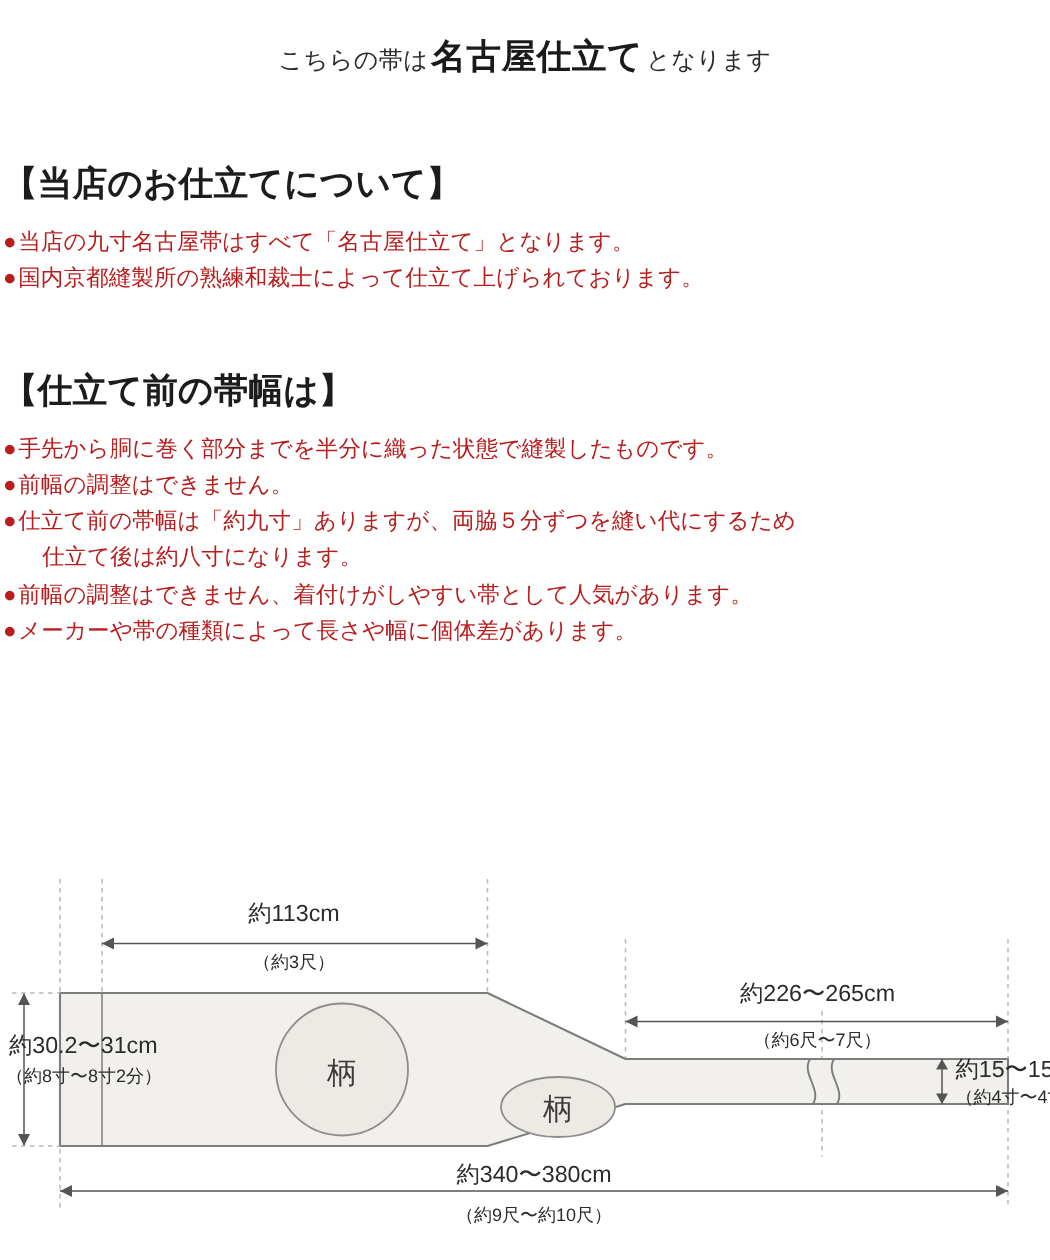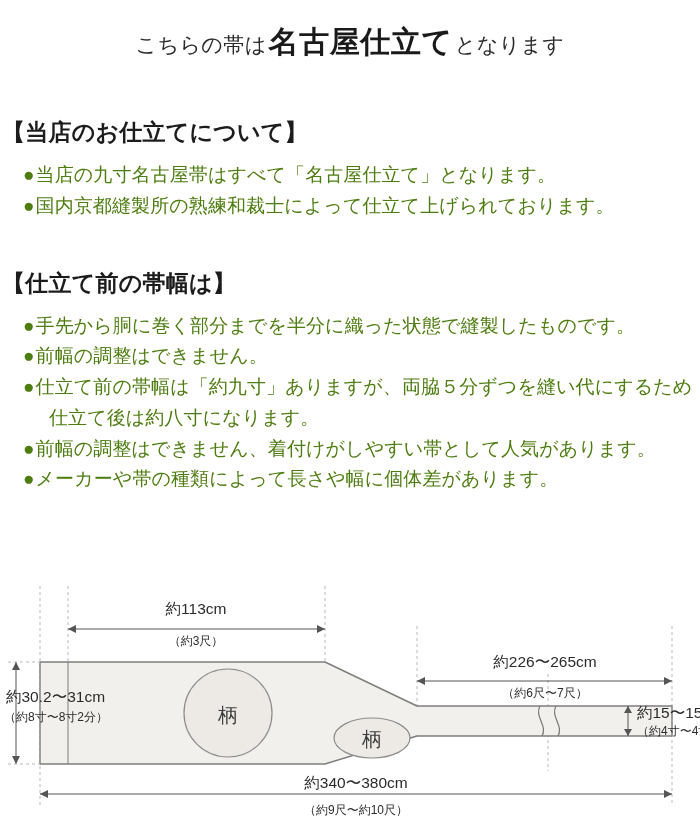--- a/index.html
+++ b/index.html
@@ -16,26 +16,26 @@
     overflow: hidden;
   }
 
   
   .header {
     text-align: center;
     padding-top: 22px;
     white-space: nowrap;
   }
   .header .small {
-    font-size: 21px;
+    font-size: 16px;
     letter-spacing: 0.02em;
     color: #2b2b2b;
   }
   .header .big {
-    font-size: 30px;
+    font-size: 23px;
     font-weight: bold;
     letter-spacing: 0.02em;
     color: #1a1a1a;
     margin: 12px 2px;
   }
 
   
   .section {
     padding: 0 2px;
   }
@@ -48,26 +48,25 @@
   }
   .sec1 { margin-top: 54px; }
   .sec2 { margin-top: 46px; }
 
   ul.bullets {
     list-style: none;
     margin: 0;
     padding: 0;
   }
   ul.bullets li {
-    font-size: 19px;
+    font-size: 15px;
     line-height: 1.62;
-    color: #4d7c0f;
+    color: #b91c1c;
     letter-spacing: 0.005em;
     white-space: nowrap;
-    margin-left: 21px;
   }
   ul.bullets li .b-mark { margin-right: 1px; }
   ul.bullets li .cont {
     display: block;
     padding-left: 26px;
     white-space: nowrap;
   }
 
   
   .diagram-wrap {

